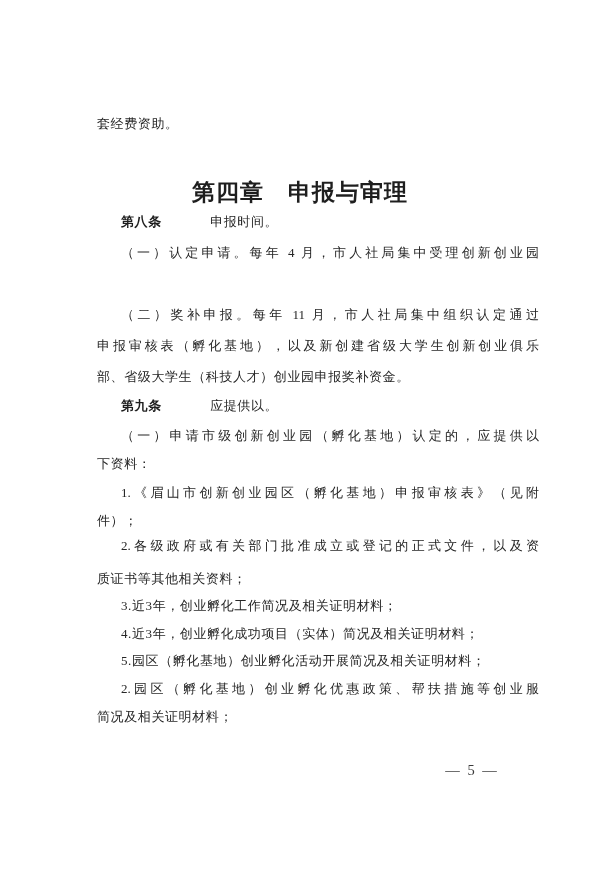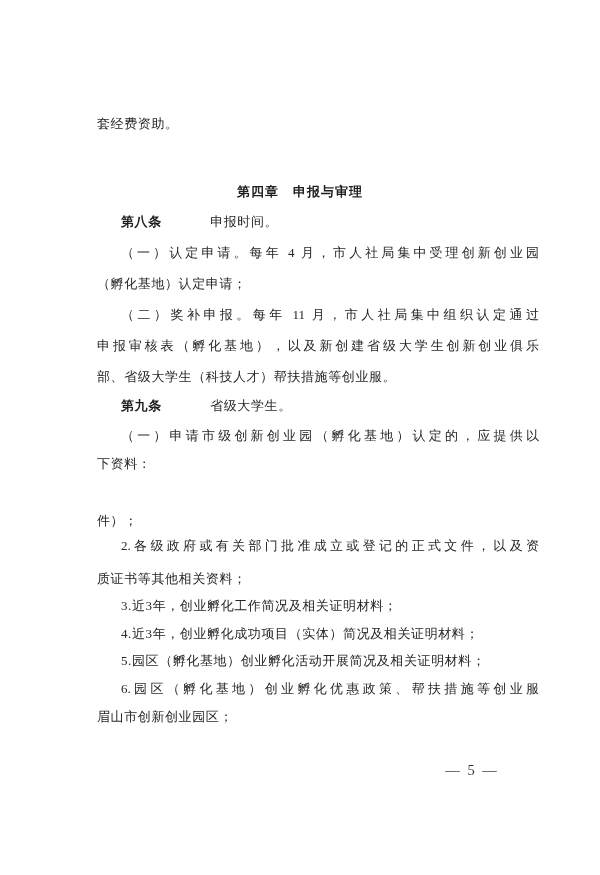--- a/index.html
+++ b/index.html
@@ -38,21 +38,21 @@
       width: 418px;
     }
     .heading {
       position: absolute;
       left: 0;
       width: 600px;
       margin: 0;
       text-align: center;
       font-family: "Liberation Sans", "DejaVu Sans", sans-serif;
       font-weight: 700;
-      font-size: 13px;
+      font-size: 23px;
       line-height: 22px;
       color: #1e1e1e;
       letter-spacing: 1px;
     }
     .clause-label {
       font-family: Liberation Sans, sans-serif;
       font-weight: 700;
       color: #1e1e1e;
     }
     .clause-text {
@@ -78,46 +78,46 @@
 <div class="page">
 
   <div class="line plain" style="top:114px">套经费资助。</div>
 
   <h1 class="heading" style="top:181px">第四章　申报与审理</h1>
 
   <div class="line indent plain" style="top:212px"><span class="clause-label">第八条</span><span class="clause-text">申报时间。</span></div>
 
   <div class="line indent justify" style="top:243px">（一）认定申请。每年 4 月，市人社局集中受理创新创业园</div>
 
-  <div class="line plain" style="top:274px">（孵化基地）认定申请；</div>
 
   <div class="line indent justify" style="top:305px">（二）奖补申报。每年 11 月，市人社局集中组织认定通过</div>
 
   <div class="line justify" style="top:336px">申报审核表（孵化基地），以及新创建省级大学生创新创业俱乐</div>
 
-  <div class="line plain" style="top:367px">部、省级大学生（科技人才）帮扶措施等创业服。</div>
+  <div class="line plain" style="top:367px">部、省级大学生（科技人才）创业园申报奖补资金。</div>
 
-  <div class="line indent plain" style="top:396px"><span class="clause-label">第九条</span><span class="clause-text">省级大学生。</span></div>
+  <div class="line indent plain" style="top:396px"><span class="clause-label">第九条</span><span class="clause-text">应提供以。</span></div>
 
   <div class="line indent justify" style="top:426px">（一）申请市级创新创业园（孵化基地）认定的，应提供以</div>
 
   <div class="line plain" style="top:454px">下资料：</div>
 
+  <div class="line indent justify" style="top:483px">1.《眉山市创新创业园区（孵化基地）申报审核表》（见附</div>
 
   <div class="line plain" style="top:511px">件）；</div>
 
   <div class="line indent justify" style="top:536px">2.各级政府或有关部门批准成立或登记的正式文件，以及资</div>
 
   <div class="line plain" style="top:569px">质证书等其他相关资料；</div>
 
   <div class="line indent plain" style="top:596px">3.近3年，创业孵化工作简况及相关证明材料；</div>
 
   <div class="line indent plain" style="top:624px">4.近3年，创业孵化成功项目（实体）简况及相关证明材料；</div>
 
   <div class="line indent plain" style="top:651px">5.园区（孵化基地）创业孵化活动开展简况及相关证明材料；</div>
 
-  <div class="line indent justify" style="top:679px">6.园区（孵化基地）创业孵化优惠政策、帮扶措施等创业服</div>
+  <div class="line indent justify" style="top:679px">2.园区（孵化基地）创业孵化优惠政策、帮扶措施等创业服</div>
 
-  <div class="line plain" style="top:707px">眉山市创新创业园区；</div>
+  <div class="line plain" style="top:707px">简况及相关证明材料；</div>
 
   <div class="footer">— 5 —</div>
 
 </div>
 
 </body></html>

